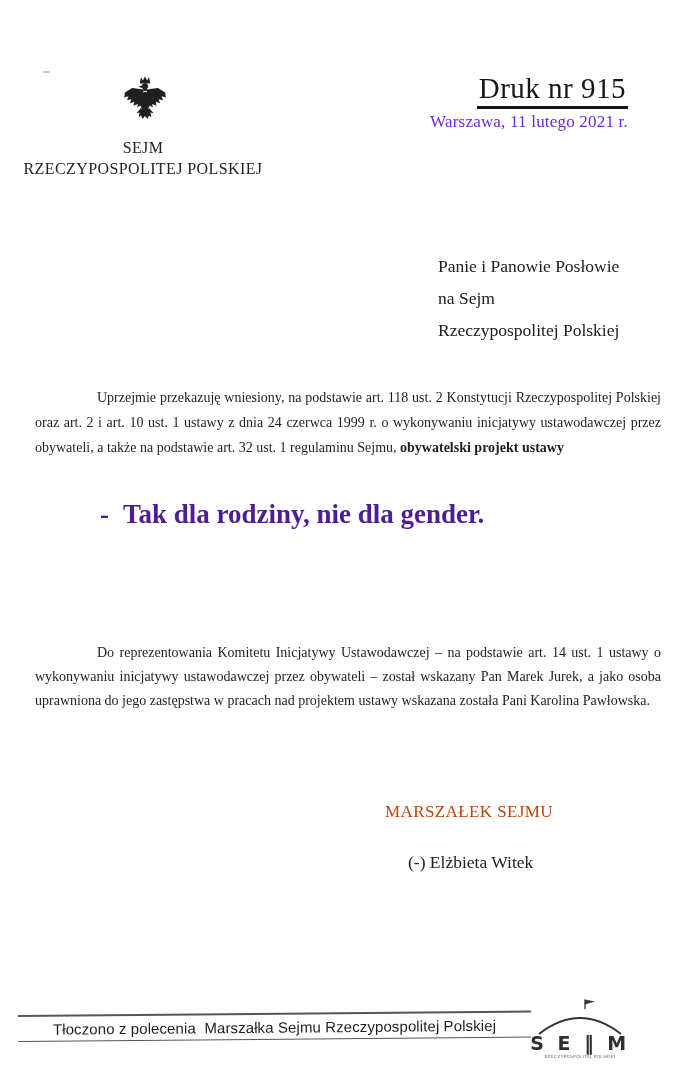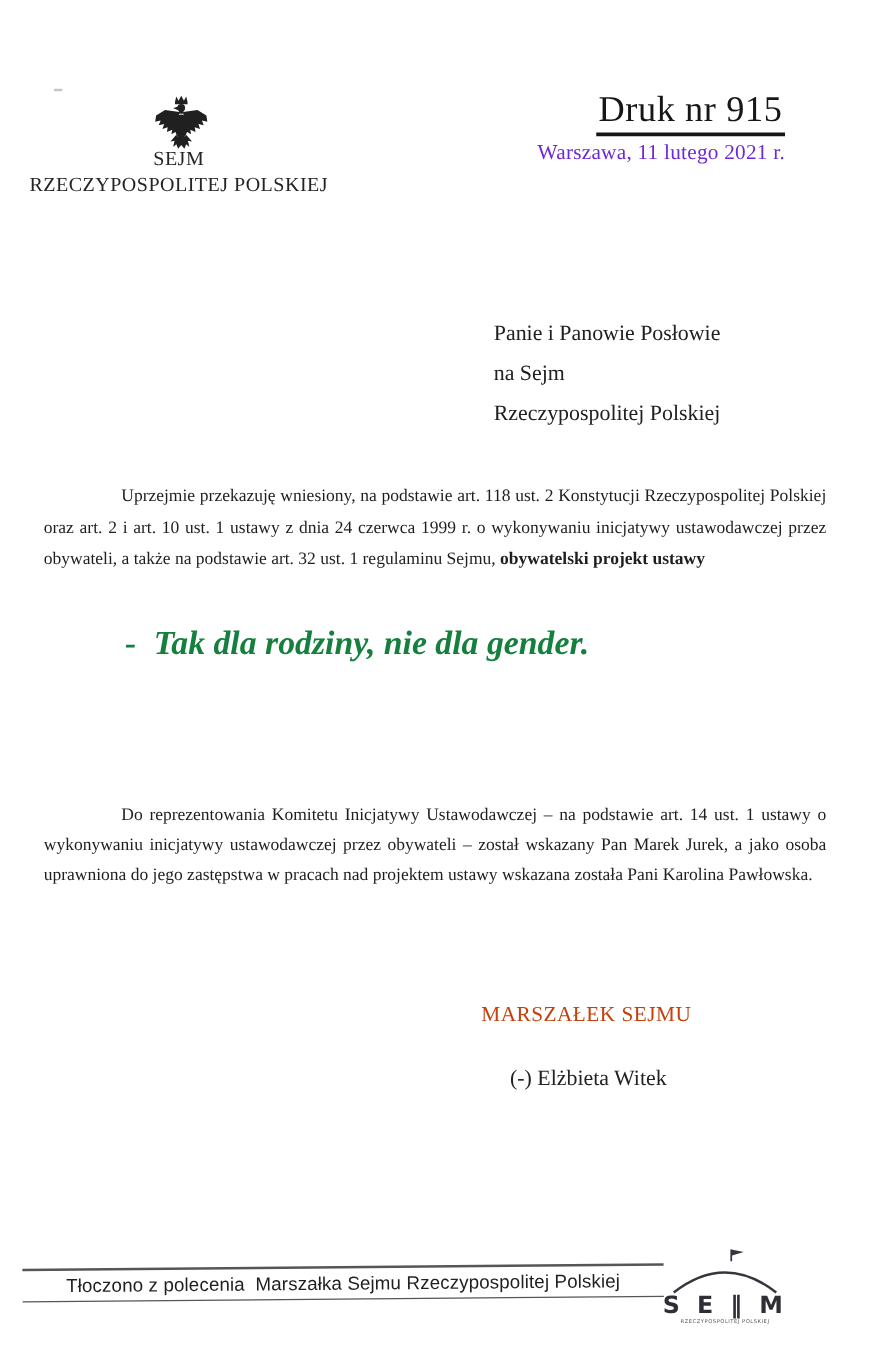--- a/index.html
+++ b/index.html
@@ -14,46 +14,46 @@
     color: #1c1c1c;
   }
   
   .scan-mark {
     position: absolute; left: 43px; top: 71px;
     width: 7px; height: 2px; background: #c6c6c6; border-radius: 1px;
   }
   
   .emblem { position: absolute; left: 122px; top: 74px; width: 46px; height: 54px; }
   .institution {
-    position: absolute; left: 18px; top: 118px; width: 250px;
+    position: absolute; left: 18px; top: 138px; width: 250px;
     text-align: center; font-size: 16px; line-height: 20.5px;
     letter-spacing: 0.4px; color: #242424;
   }
   
   .printno-block { position: absolute; left: 380px; top: 72px; width: 248px; text-align: right; }
   .printno {
     display: inline-block; font-size: 29px; font-weight: normal; color: #161616;
     border-bottom: 3px solid #161616; padding: 0 2px 1px 2px; letter-spacing: 0.5px;
   }
   .place-date { margin-top: 3px; font-size: 17px; color: #6d28d9; letter-spacing: 0.2px; }
   
-  .addressee { position: absolute; left: 395px; top: 250px; font-size: 17.5px; line-height: 32px; color: #202020; }
+  .addressee { position: absolute; left: 438px; top: 250px; font-size: 17.5px; line-height: 32px; color: #202020; }
   
   .para {
     position: absolute; left: 35px; width: 626px;
     font-size: 14px; line-height: 24.8px; text-align: justify;
     text-indent: 62px; color: #1e1e1e; margin: 0;
   }
   .para-1 { top: 386px; }
   .para-2 { top: 573px; line-height: 23.8px; }
   .para-3 { top: 641px; line-height: 24.2px; }
   
   .act-title {
     position: absolute; left: 100px; top: 499px; width: 560px;
-    font-size: 27px; font-weight: bold; color: #15803d; white-space: nowrap; font-style: italic;
+    font-size: 27px; font-weight: bold; color: #4c1d95; white-space: nowrap;
   }
   .act-title .dash { margin-right: 14px; }
   
   .sig-role { position: absolute; left: 385px; top: 802px; font-size: 17px; letter-spacing: 0.4px; color: #c2410c; }
   .sig-name { position: absolute; left: 408px; top: 852px; font-size: 17.5px; color: #222; text-align: center; }
   
   .footer {
     position: absolute; left: 18px; top: 1015px; width: 513px;
     transform: rotate(-0.5deg); transform-origin: left center;
     font-family: "Liberation Sans", "DejaVu Sans", sans-serif;

